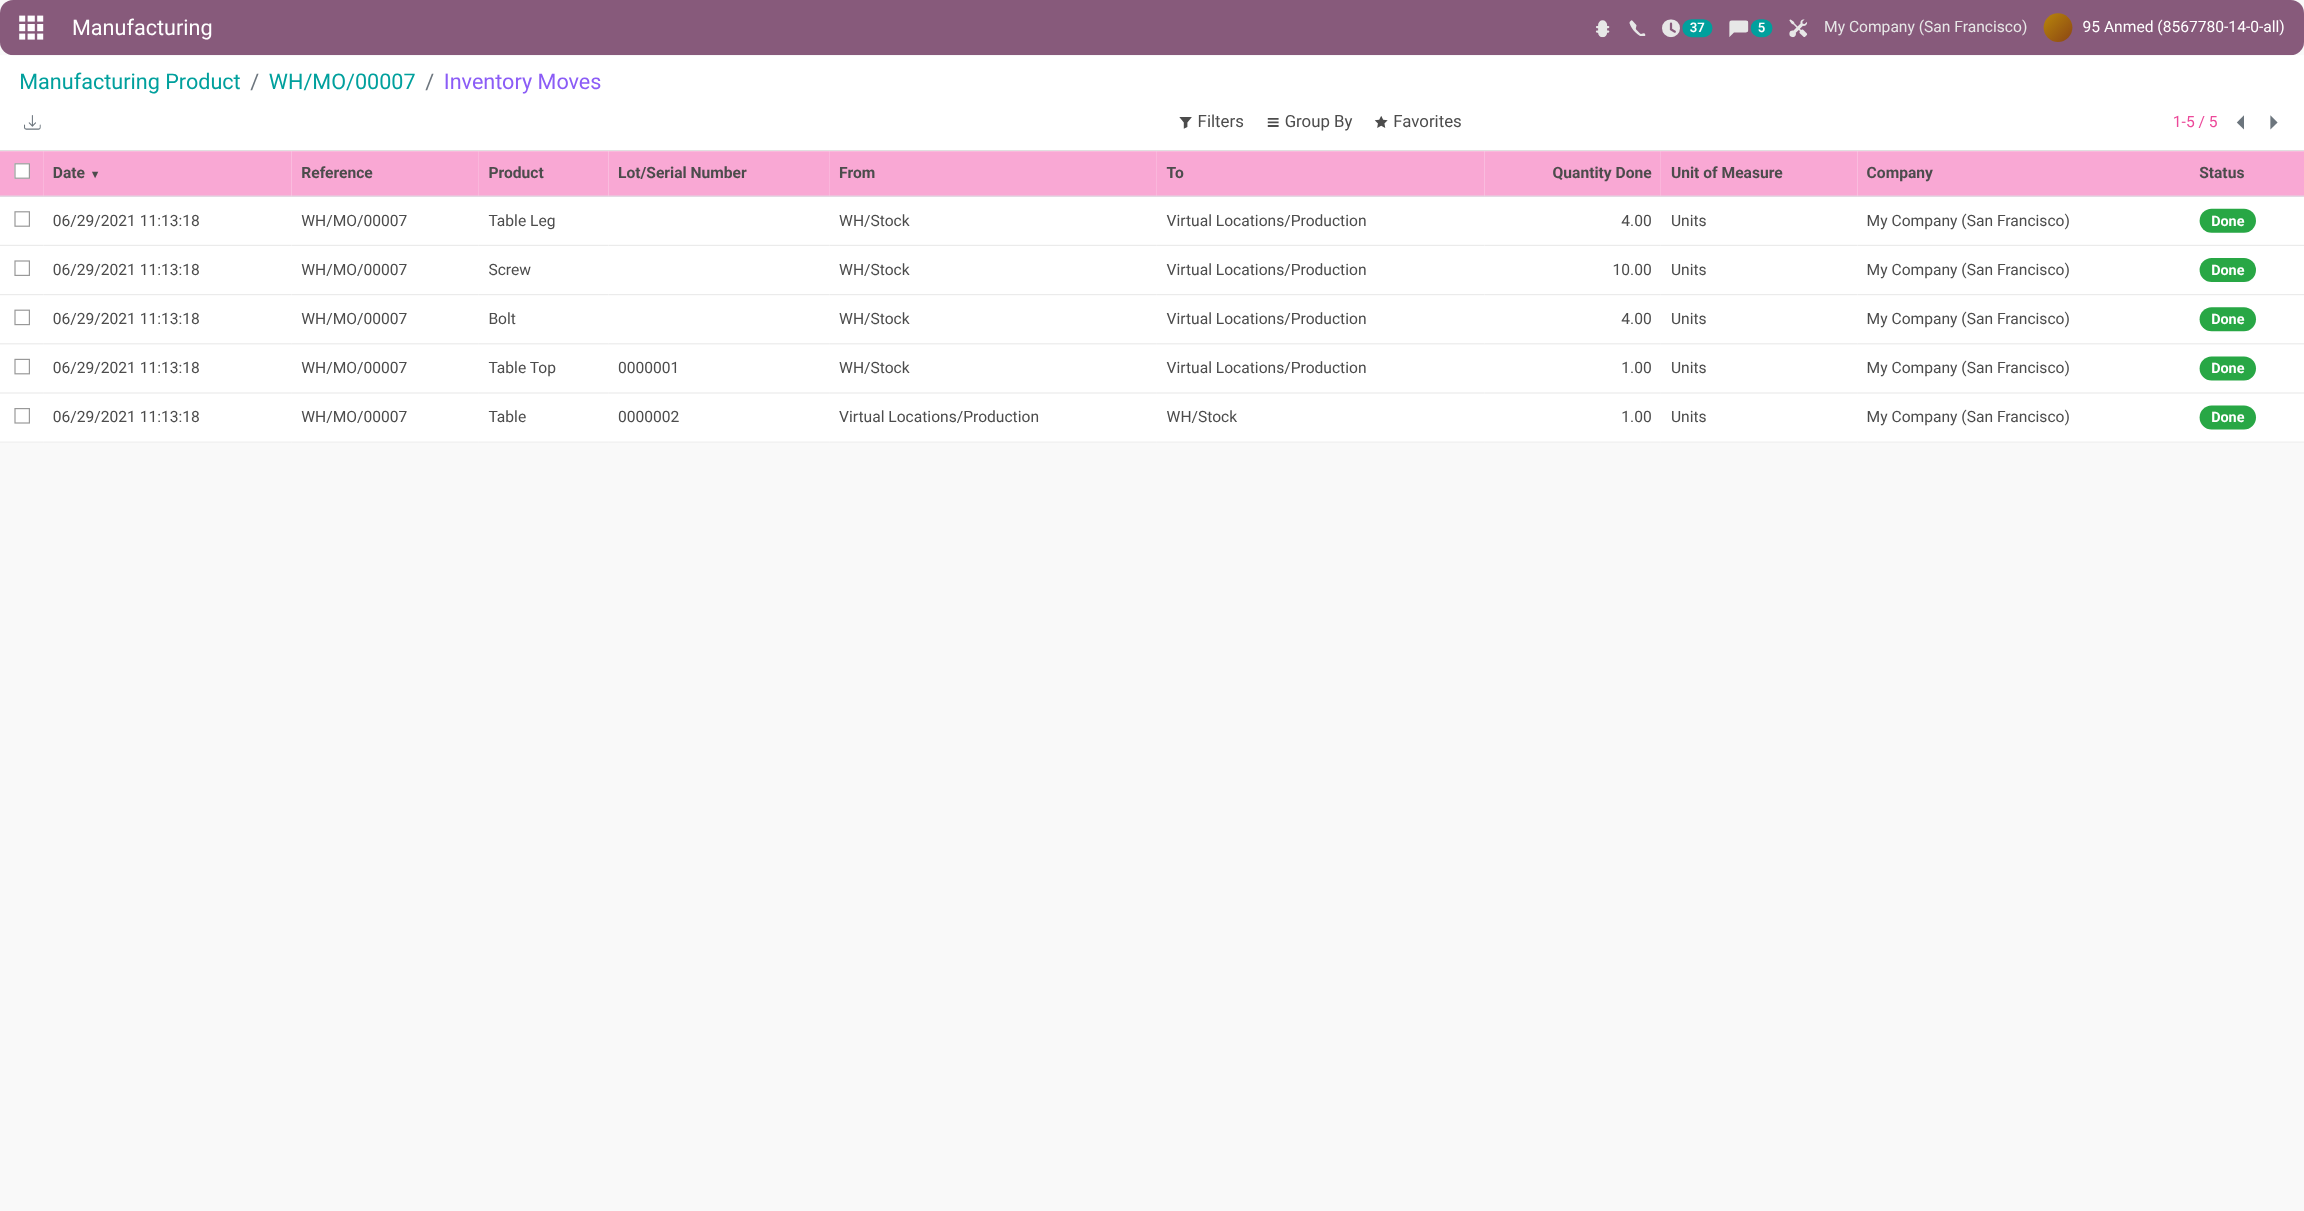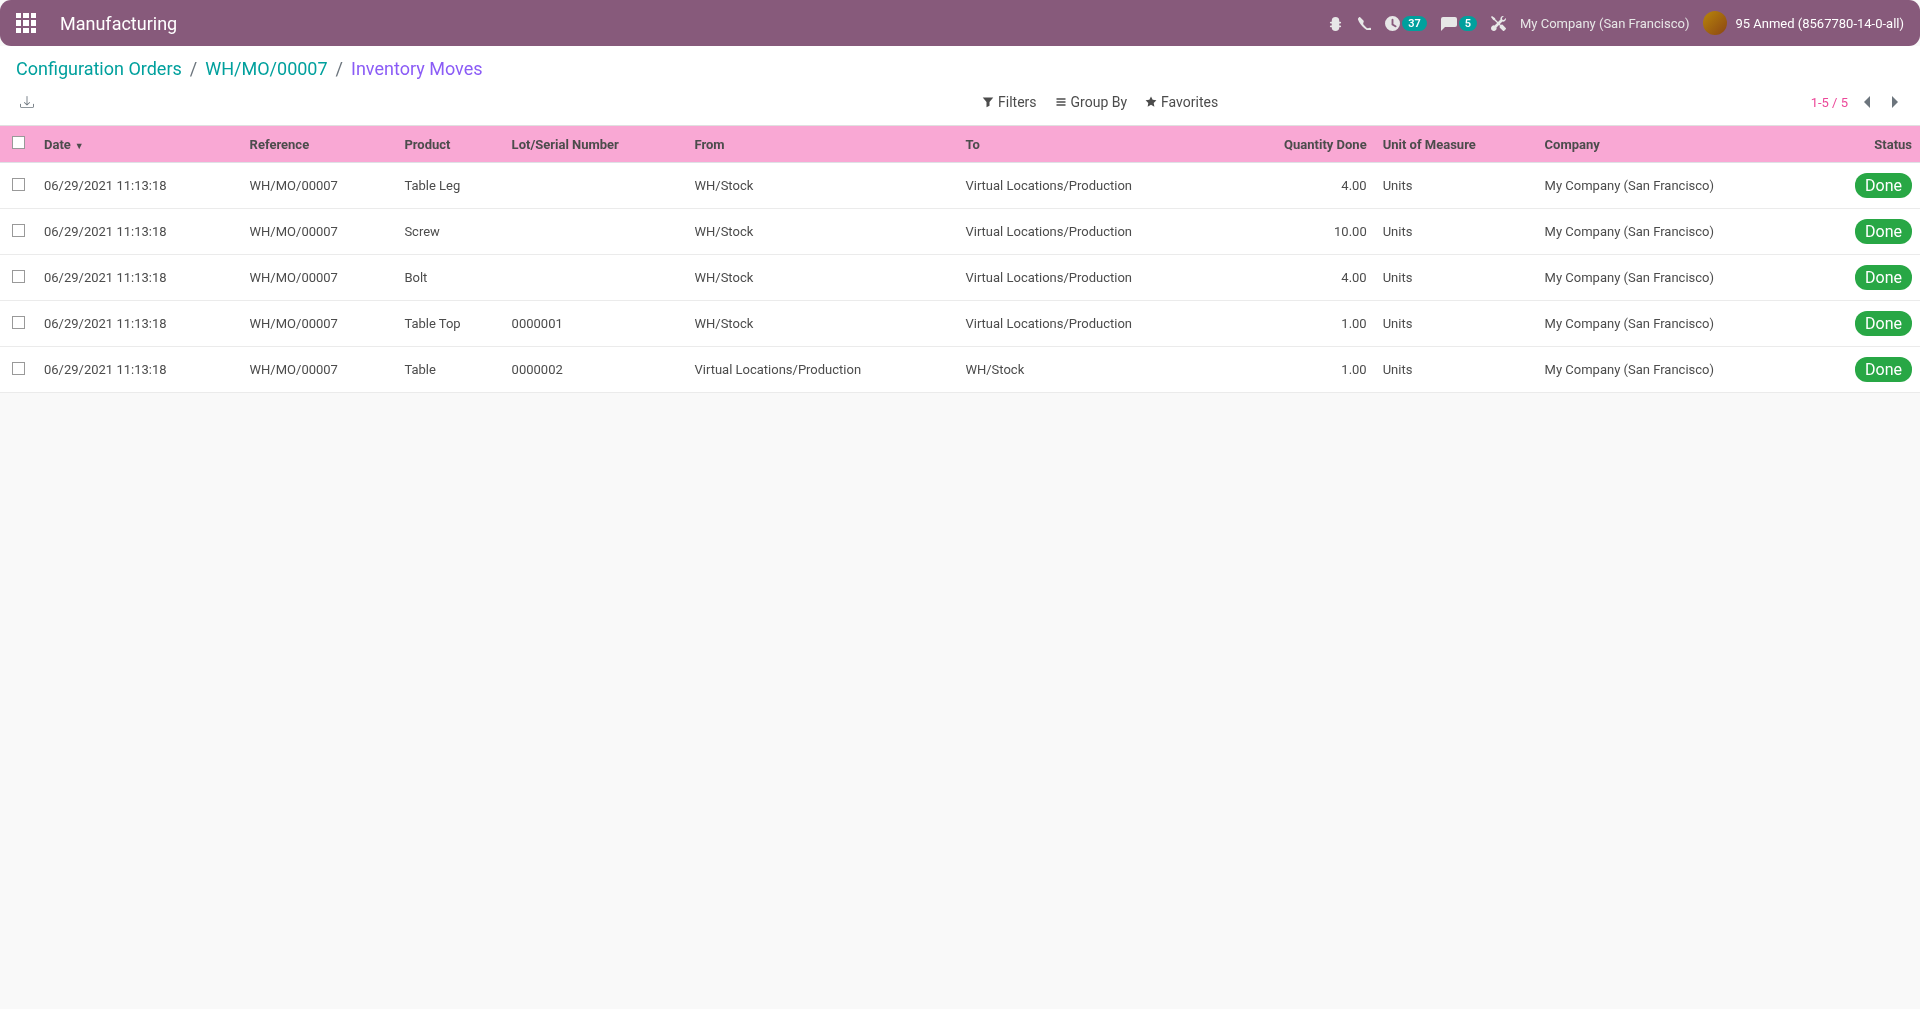--- a/index.html
+++ b/index.html
@@ -40,22 +40,22 @@
 
 .table-wrap { background: #fff; }
 table { width: 100%; border-collapse: collapse; }
 th { text-align: left; padding: 10px 8px; font-weight: 700; font-size: 13px; color: #4c4c4c; border-bottom: 1px solid #dee2e6; background: #f9a8d4; white-space: nowrap; }
 th.sortable { cursor: pointer; }
 th .sort-caret { font-size: 9px; margin-left: 4px; color: #4c4c4c; }
 td { padding: 10px 8px; border-bottom: 1px solid #ebebeb; font-size: 13px; color: #4c4c4c; white-space: nowrap; }
 .checkbox-cell { width: 36px; text-align: center; }
 .checkbox { width: 13px; height: 13px; border: 1.5px solid #999; background: #fff; display: inline-block; cursor: pointer; }
 .qty-col { text-align: right; }
-.status-badge { background: #28a745; color: #fff; padding: 3px 10px; border-radius: 12px; font-size: 16px; font-weight: 400; display: inline-block; }
-.status-col { text-align: right; }
+.status-badge { background: #28a745; color: #fff; padding: 3px 10px; border-radius: 12px; font-size: 12px; font-weight: 700; display: inline-block; }
+.status-col { text-align: left; }
 .cp-search-filters { margin-left: 50%; display: flex; align-items: center; gap: 18px; }
 
 svg { display: block; }
 </style>
 </head>
 <body>
 
 <div class="navbar">
   <div class="apps-icon">
     <span></span>
@@ -101,21 +101,21 @@
     <div class="user-block">
       <div class="avatar"></div>
       <span>95 Anmed (8567780-14-0-all)</span>
     </div>
   </div>
 </div>
 
 <div class="control-panel">
   <div class="cp-top">
     <div class="breadcrumb">
-      <a>Configuration Orders</a>
+      <a>Manufacturing Product</a>
       <span class="sep">/</span>
       <a>WH/MO/00007</a>
       <span class="sep">/</span>
       <span class="current">Inventory Moves</span>
     </div>
   </div>
   <div class="cp-bottom">
     <div class="cp-left-btns">
       <span class="icon-btn">
         <svg width="14" height="14" viewBox="0 0 16 16" fill="currentColor">

